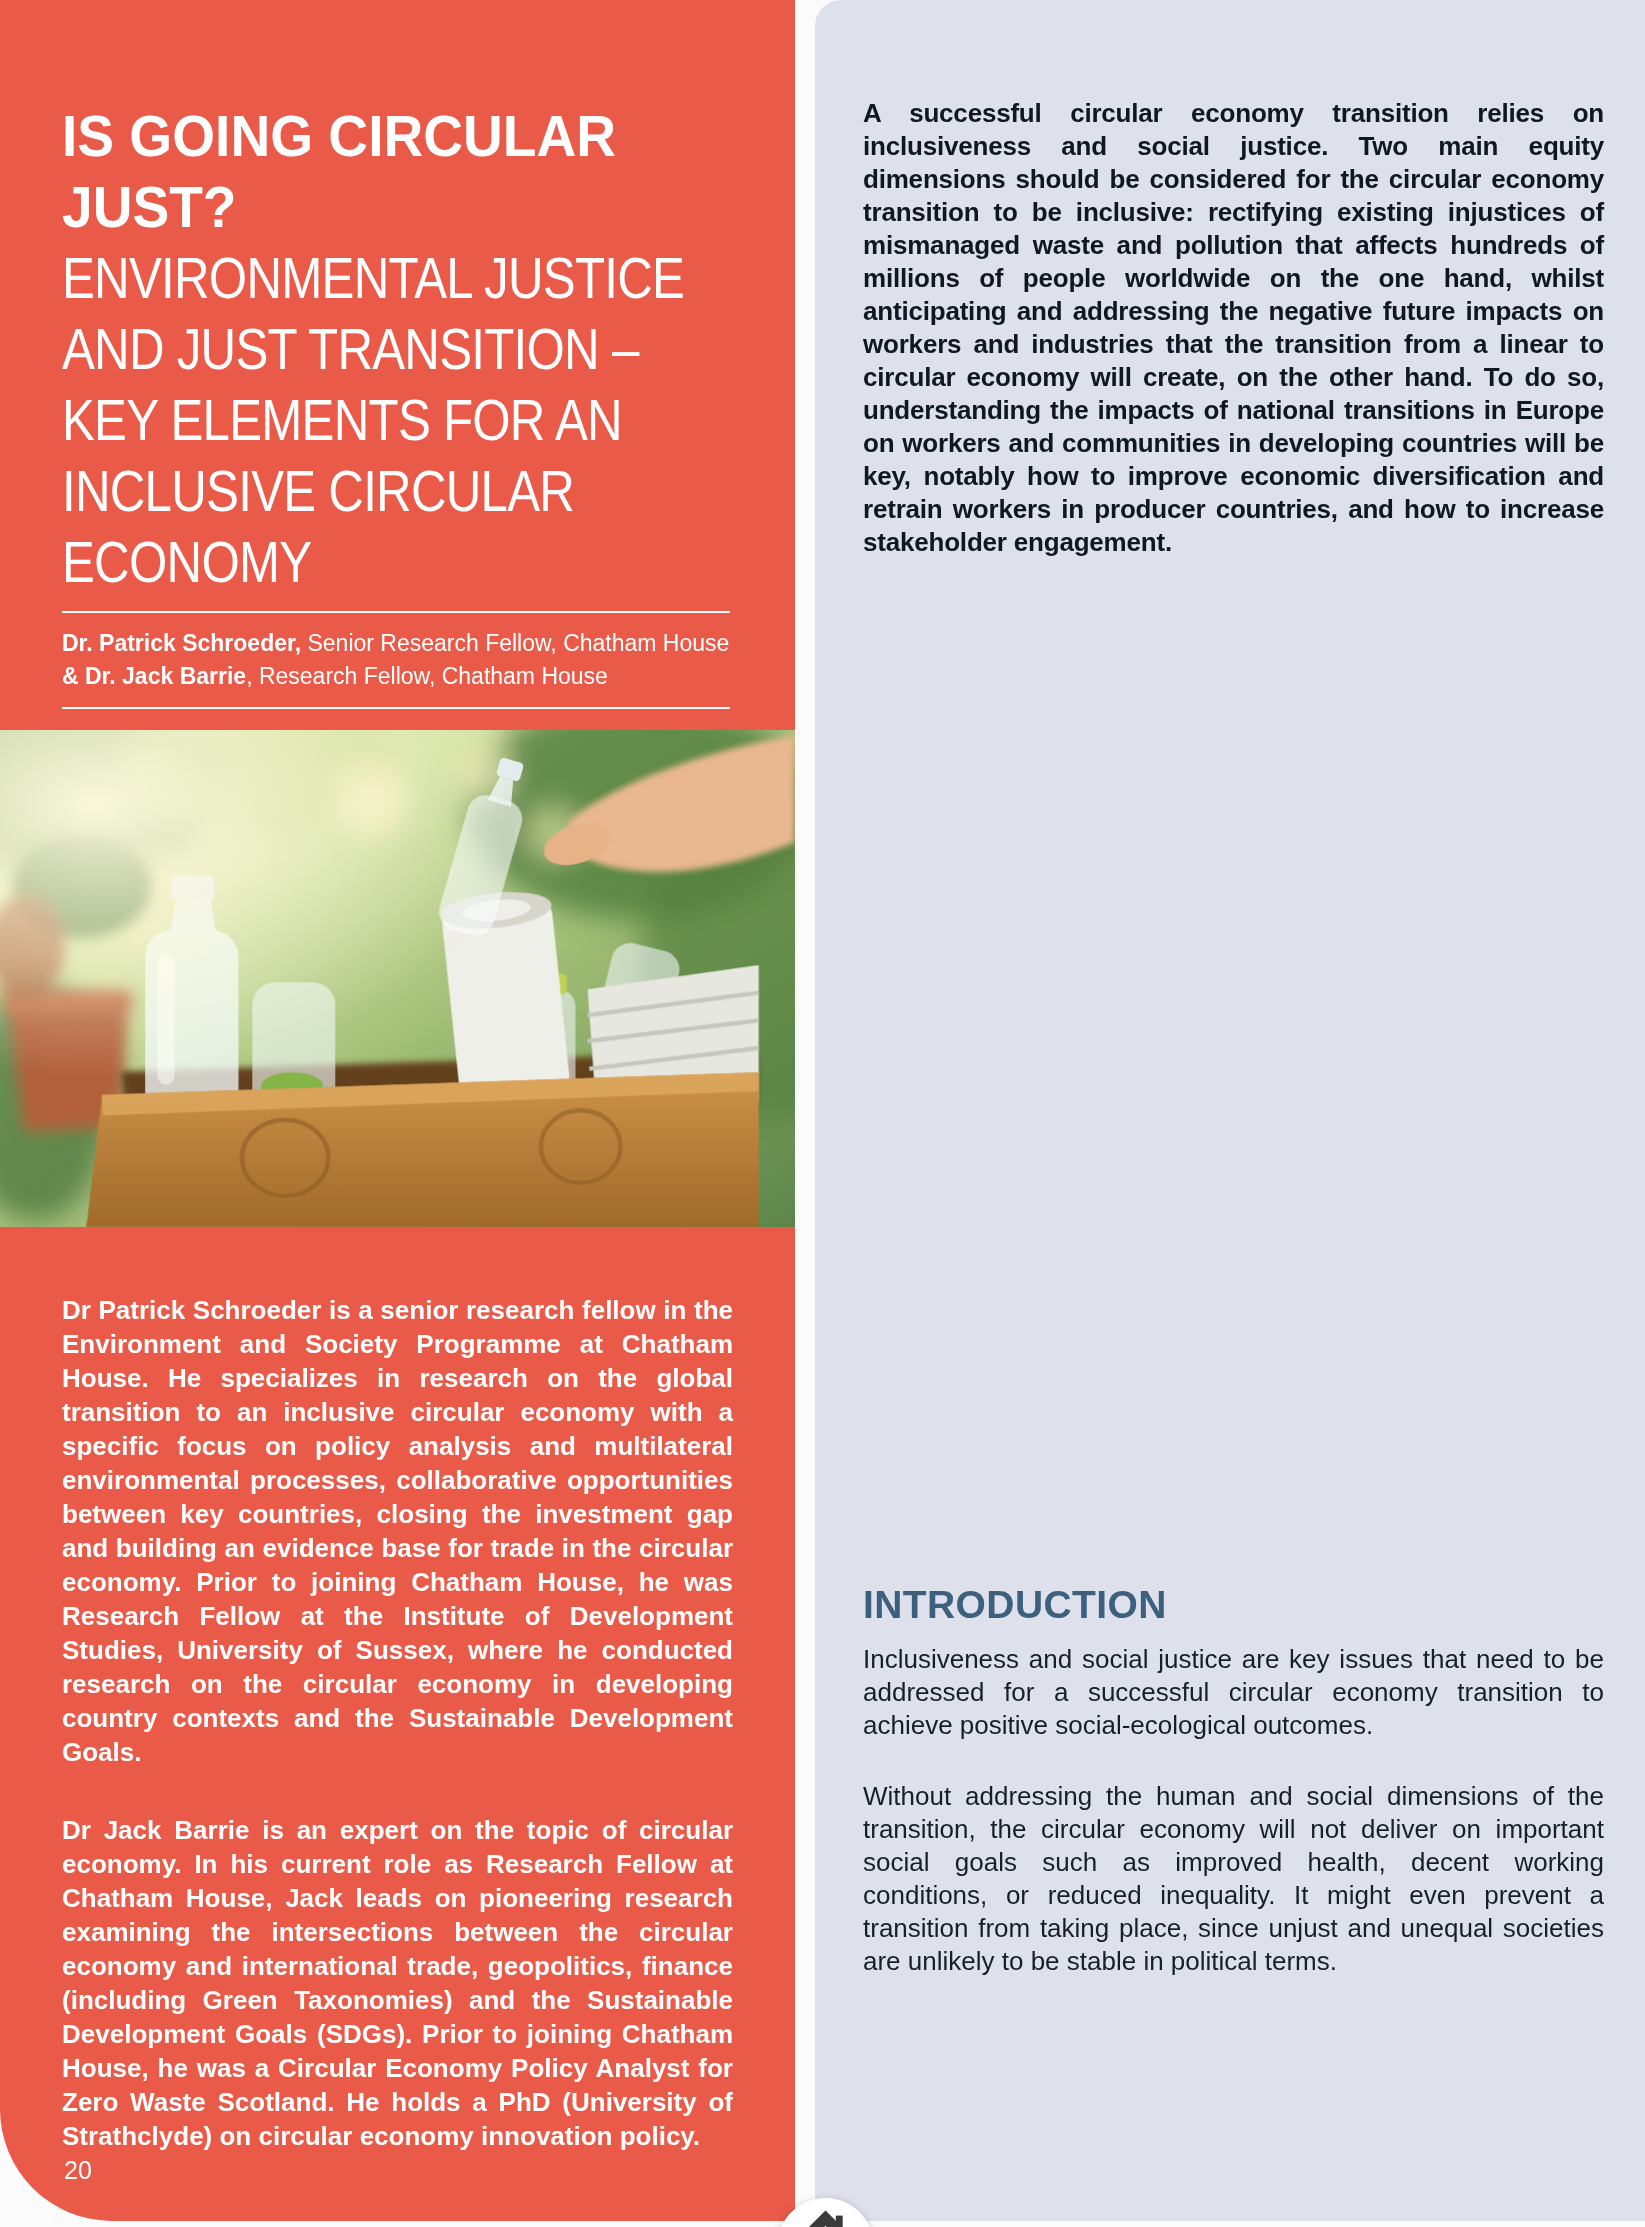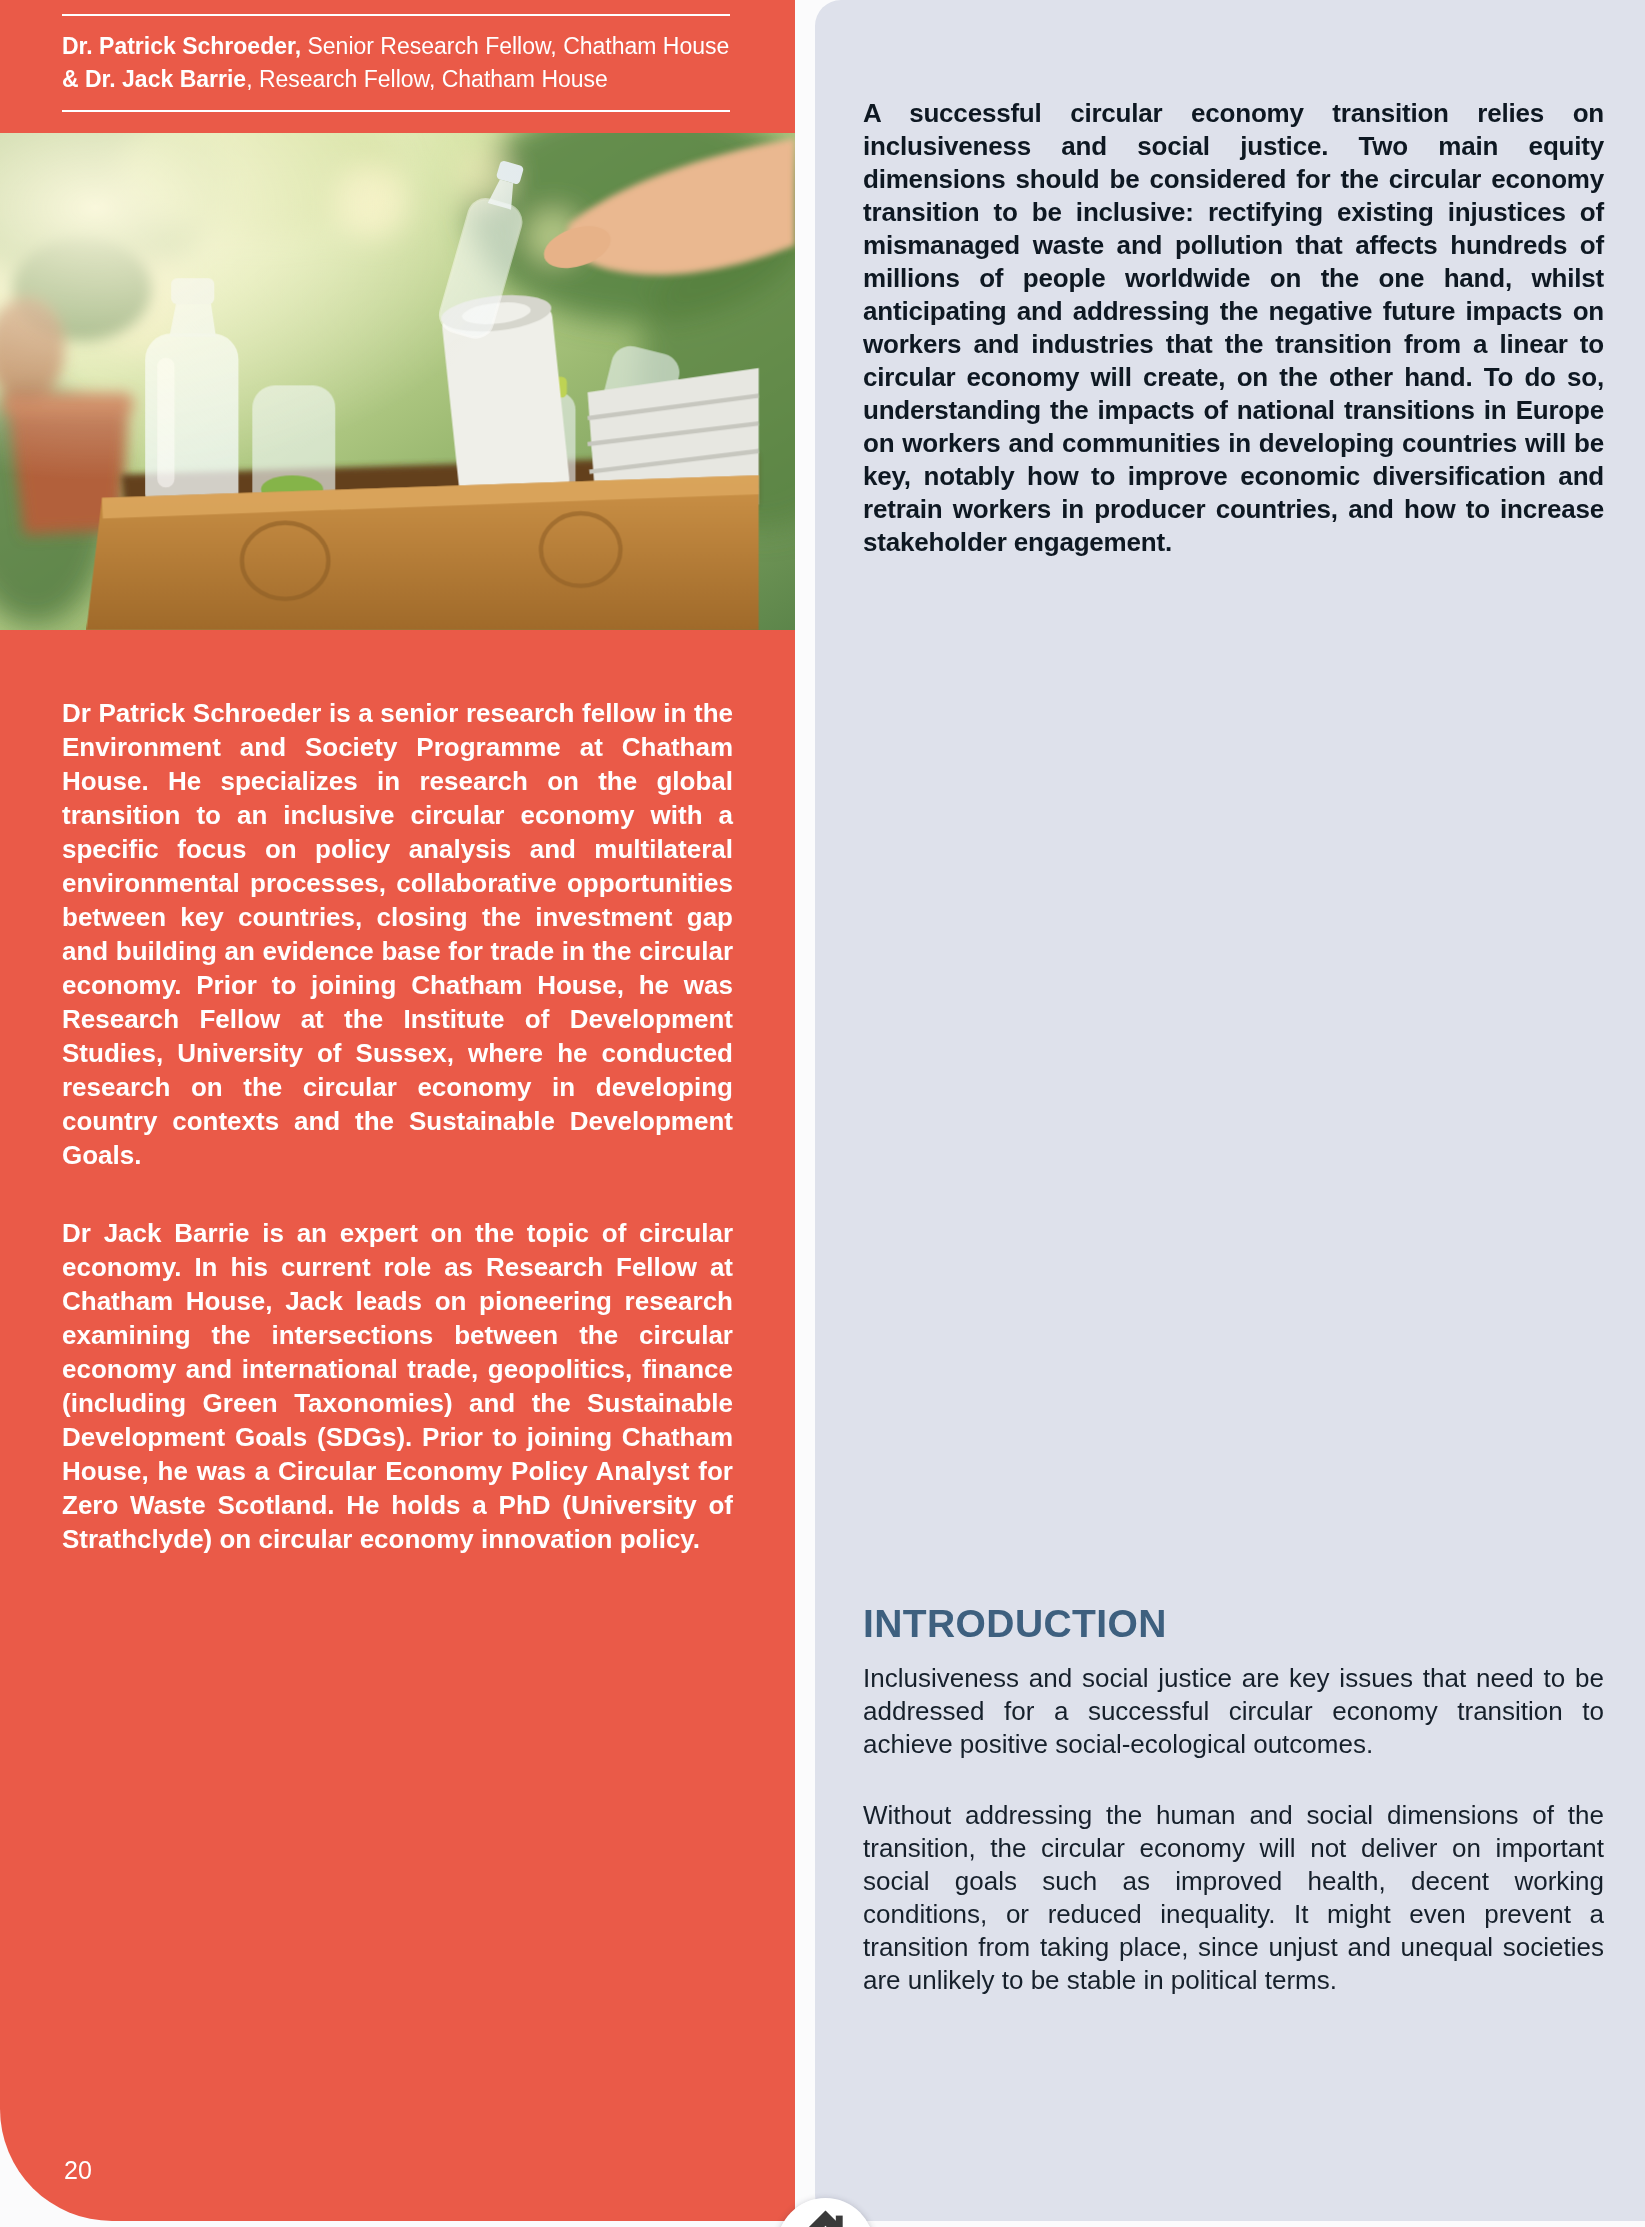--- a/index.html
+++ b/index.html
@@ -59,21 +59,20 @@
   }
   .standfirst {
     font-size:26px; font-weight:700; line-height:33px;
     letter-spacing:-0.2px;
     color:#0e1822; text-align:justify;
   }
   .lower-section { position:absolute; left:48px; right:52px; top:1583px; }
   .section-heading {
     font-size:39px; font-weight:700; letter-spacing:0.4px;
     color:#3E607F;
-    margin-top:19px;
   }
   .body-para {
     font-size:26px; font-weight:400; line-height:33px;
     color:#16202B; text-align:justify;
     margin-top:38px;
   }
   .body-para.first { margin-top:16px; }
 
   
   .home-badge {
@@ -83,20 +82,29 @@
     box-shadow:0 1.7px 7px rgba(40,40,60,.3);
     cursor:pointer;
   }
   .home-badge svg { position:absolute; left:21px; top:8.6px; }
 </style>
 </head>
 <body>
 
 <aside class="left-panel">
 
+  <header class="title-block">
+    <div class="title-line bold">IS GOING CIRCULAR</div>
+    <div class="title-line bold">JUST?</div>
+    <div class="title-line light">ENVIRONMENTAL JUSTICE</div>
+    <div class="title-line light">AND JUST TRANSITION –</div>
+    <div class="title-line light">KEY ELEMENTS FOR AN</div>
+    <div class="title-line light">INCLUSIVE CIRCULAR</div>
+    <div class="title-line light">ECONOMY</div>
+  </header>
 
   <hr class="rule rule-top">
 
   <div class="authors">
     <div>
       <span class="author-name">Dr. Patrick Schroeder,</span><span class="author-role"> Senior Research Fellow, Chatham House</span>
     </div>
     <div>
       <span class="author-name">&amp; Dr. Jack Barrie</span><span class="author-role">, Research Fellow, Chatham House</span>
     </div>

